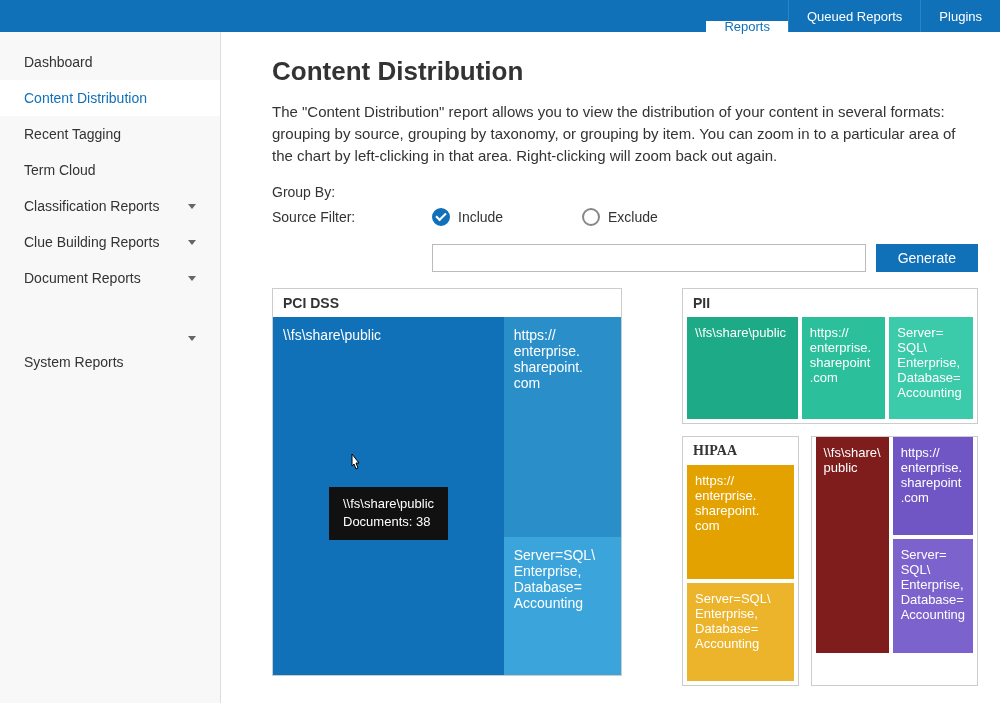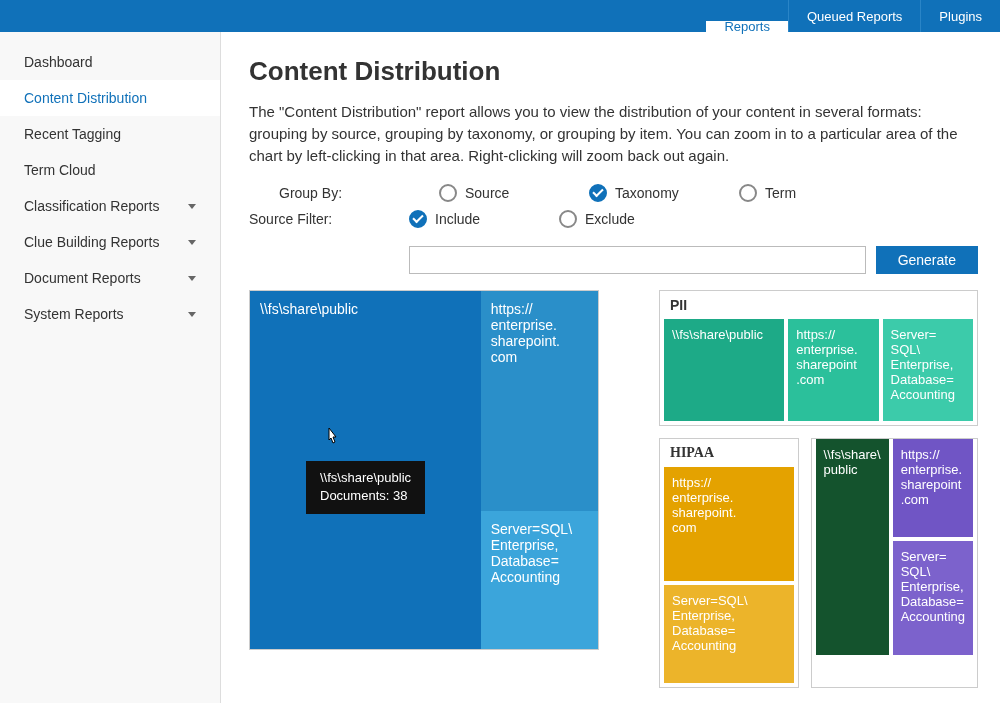--- a/index.html
+++ b/index.html
@@ -2,21 +2,21 @@
 <html><head>
 <meta charset="utf-8">
 <style>
 * { box-sizing: border-box; margin: 0; padding: 0; font-family: "Segoe UI", Arial, sans-serif; }
 body { background: #fff; width: 1000px; height: 703px; overflow: hidden; position: relative; }
 
 .topbar { height: 32px; background: #1071b9; display: flex; justify-content: flex-end; align-items: stretch; }
 .topbar .tab { padding: 0 18px; display: flex; align-items: center; font-size: 13px; color: #fff; cursor: pointer; border-left: 1px solid #2a85c7; }
 .topbar .tab.active { background: #fff; color: #1071b9; border-left: none; }
 
-.main { display: flex; height: calc(100% - 32px); }
+.main { display: flex; height: calc(100% - 32px); gap: 23px; }
 
 .sidebar { width: 221px; background: #f8f8f8; border-right: 1px solid #ddd; padding-top: 12px; }
 .sidebar .item { padding: 10px 24px; font-size: 14px; color: #333; cursor: pointer; display: flex; justify-content: space-between; align-items: center; }
 .sidebar .item.active { color: #1071b9; background: #fff; }
 .sidebar .chev { width: 0; height: 0; border-left: 4px solid transparent; border-right: 4px solid transparent; border-top: 5px solid #666; }
 
 .content { flex: 1; padding: 24px 22px 10px 28px; overflow: hidden; }
 .content h1 { font-size: 26px; font-weight: 600; color: #333; margin-bottom: 14px; }
 .content .desc { font-size: 15px; color: #333; line-height: 1.45; margin-bottom: 18px; }
 
@@ -57,21 +57,21 @@
 
 .tm-hipaa { display:flex; flex-direction:column; height:220px; gap:4px; padding:0 4px 4px 4px; }
 .tm-hipaa .cell { color:#fff; padding:8px; font-size:13px; cursor:pointer; }
 .hipaa-c1 { background:#e4a200; flex:1.2; }
 .hipaa-c2 { background:#ecb42a; flex:1; }
 
 .tm-gdpr { display:flex; height:220px; gap:4px; padding:0 4px 4px 4px; }
 .tm-gdpr-left { flex:1; }
 .tm-gdpr-right { flex:1; display:flex; flex-direction:column; gap:4px; }
 .tm-gdpr .cell { color:#fff; padding:8px; font-size:13px; cursor:pointer; }
-.gdpr-c1 { background:#14532d; height:100%; }
+.gdpr-c1 { background:#7f1d1d; height:100%; }
 .gdpr-c2 { background:#7055c5; flex:1; }
 .gdpr-c3 { background:#7c62cc; flex:1.2; }
 
 .tooltip { position:absolute; left:56px; top:170px; background:#111; color:#fff; padding:8px 14px; font-size:13px; line-height:1.4; white-space:nowrap; pointer-events:none; }
 .cursor-icon { position:absolute; left:72px; top:135px; font-size:18px; pointer-events:none; }
 .cursor-svg { width:20px; height:24px; display:block; }
 </style>
 </head>
 <body>
 
@@ -101,46 +101,32 @@
       </div>
     <div class="item">
         <span style="white-space: pre-line;">Clue Building Reports</span>
         <span class="chev"></span>
       </div>
     <div class="item">
         <span style="white-space: pre-line;">Document Reports</span>
         <span class="chev"></span>
       </div>
     <div class="item">
-        <span style="white-space: pre-line;">System Reports</span>
+        <span style="white-space: pre-line; margin-top: 48px;">System Reports</span>
         <span class="chev"></span>
       </div>
   </div>
 
   <div class="content">
     <h1 style="white-space: pre-line;">Content Distribution</h1>
     <p class="desc" style="white-space: pre-line;">The "Content Distribution" report allows you to view the distribution of your content in several formats: grouping by source, grouping by taxonomy, or grouping by item. You can zoom in to a particular area of the chart by left-clicking in that area. Right-clicking will zoom back out again.</p>
 
     <div class="controls">
       <div class="row">
-        <span class="label" style="white-space: pre-line; margin-left: 30px;">Group By:</span>
-        <div class="radio-group">
-          <div class="radio-item">
-              <span class="radio-circle"></span>
-              <span style="white-space: pre-line;">Source</span>
-            </div>
-          <div class="radio-item selected">
-              <span class="radio-circle"></span>
-              <span style="white-space: pre-line;">Taxonomy</span>
-            </div>
-          <div class="radio-item">
-              <span class="radio-circle"></span>
-              <span style="white-space: pre-line;">Term</span>
-            </div>
-        </div>
+        <span class="label" style="white-space: pre-line;">Group By:</span>
       </div>
       <div class="row">
         <span class="label" style="white-space: pre-line;">Source Filter:</span>
         <div class="radio-group">
           <div class="radio-item selected">
               <span class="radio-circle"></span>
               <span style="white-space: pre-line;">Include</span>
             </div>
           <div class="radio-item">
               <span class="radio-circle"></span>
@@ -150,20 +136,21 @@
       </div>
       <div class="filter-row">
         <input class="filter-input" value="" style="">
         <button class="gen-btn" style="white-space: pre-line;">Generate</button>
       </div>
     </div>
 
     <div class="treemaps">
       <div class="tm-left">
         <div class="panel">
+          <div class="panel-title" style="white-space: pre-line;">PCI DSS</div>
           <div class="panel-body tm-pci">
             <div class="tm-pci-left">
               <span style="white-space: pre-line;">\\fs\share\public</span>
               <span class="cursor-icon">
                 <svg class="cursor-svg" viewBox="0 0 20 24">
                     <path d="M7 2 L7 14 L9 12 L11 17 L13 16 L11 11 L14 11 Z" fill="#fff" stroke="#000" stroke-width="1"></path>
                   </svg>
               </span>
               <div class="tooltip">
                 <div style="white-space: pre-line;">\\fs\share\public</div>

